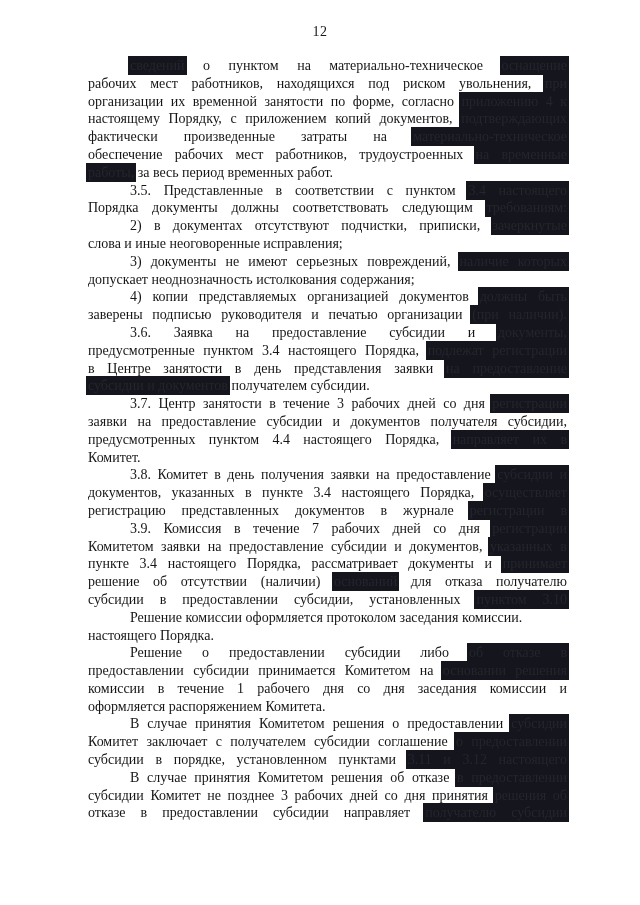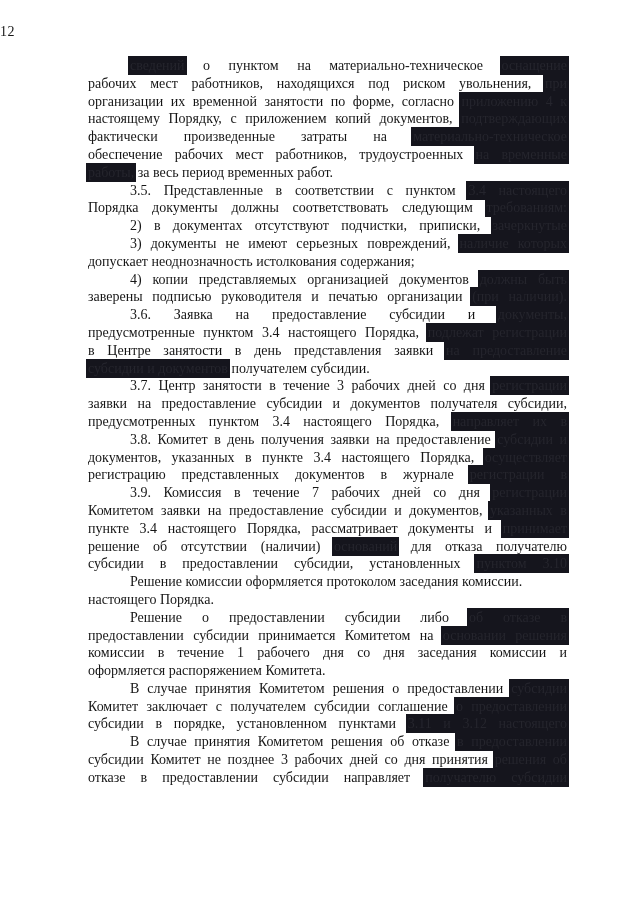--- a/index.html
+++ b/index.html
@@ -13,20 +13,21 @@
   .page {
     position: relative;
     width: 640px; height: 905px;
     background: #ffffff;
     font-family: "Liberation Serif", "DejaVu Serif", serif;
     color: #161616;
   }
   .page-number {
     position: absolute;
     top: 24px; left: 0; width: 100%;
+    text-align: center;
     font-size: 14px;
     letter-spacing: 0.5px;
   }
   .body-text {
     position: absolute;
     left: 88px; top: 57px;
     width: 479px;
     font-size: 14px;
     line-height: 17.8px;
   }
@@ -51,31 +52,33 @@
       <div class="line ind"><span class="hl">сведений</span><span> о пунктом на материально-техническое </span><span class="hl">оснащение</span></div>
       <div class="line"><span>рабочих мест работников, находящихся под риском увольнения, </span><span class="hl">при</span></div>
       <div class="line"><span>организации их временной занятости по форме, согласно </span><span class="hl">приложению 4 к</span></div>
       <div class="line"><span>настоящему Порядку, с приложением копий документов, </span><span class="hl">подтверждающих</span></div>
       <div class="line"><span>фактически произведенные затраты на </span><span class="hl">материально-техническое</span></div>
       <div class="line"><span>обеспечение рабочих мест работников, трудоустроенных </span><span class="hl">на временные</span></div>
       <div class="line endline"><span class="hl">работы,</span><span> за весь период временных работ.</span></div>
       <div class="line ind"><span>3.5. Представленные в соответствии с пунктом </span><span class="hl">3.4 настоящего</span></div>
       <div class="line"><span>Порядка документы должны соответствовать следующим </span><span class="hl">требованиям:</span></div>
       <div class="line ind"><span>2) в документах отсутствуют подчистки, приписки, </span><span class="hl">зачеркнутые</span></div>
+      <div class="line endline"><span>слова и иные неоговоренные исправления;</span></div>
       <div class="line ind"><span>3) документы не имеют серьезных повреждений, </span><span class="hl">наличие которых</span></div>
       <div class="line endline"><span>допускает неоднозначность истолкования содержания;</span></div>
       <div class="line ind"><span>4) копии представляемых организацией документов </span><span class="hl">должны быть</span></div>
       <div class="line"><span>заверены подписью руководителя и печатью организации </span><span class="hl">(при наличии).</span></div>
       <div class="line ind"><span>3.6. Заявка на предоставление субсидии и </span><span class="hl">документы,</span></div>
       <div class="line"><span>предусмотренные пунктом 3.4 настоящего Порядка, </span><span class="hl">подлежат регистрации</span></div>
       <div class="line"><span>в Центре занятости в день представления заявки </span><span class="hl">на предоставление</span></div>
       <div class="line endline"><span class="hl">субсидии и документов</span><span> получателем субсидии.</span></div>
       <div class="line ind"><span>3.7. Центр занятости в течение 3 рабочих дней со дня </span><span class="hl">регистрации</span></div>
       <div class="line"><span>заявки на предоставление субсидии и документов получателя субсидии,</span></div>
-      <div class="line"><span>предусмотренных пунктом 3.4 настоящего Порядка, </span><span class="hl">направляет их в</span></div>
+      <div class="line"><span>предусмотренных пунктом 4.4 настоящего Порядка, </span><span class="hl">направляет их в</span></div>
+      <div class="line endline"><span>Комитет.</span></div>
       <div class="line ind"><span>3.8. Комитет в день получения заявки на предоставление </span><span class="hl">субсидии и</span></div>
       <div class="line"><span>документов, указанных в пункте 3.4 настоящего Порядка, </span><span class="hl">осуществляет</span></div>
       <div class="line"><span>регистрацию представленных документов в журнале </span><span class="hl">регистрации в</span></div>
       <div class="line ind"><span>3.9. Комиссия в течение 7 рабочих дней со дня </span><span class="hl">регистрации</span></div>
       <div class="line"><span>Комитетом заявки на предоставление субсидии и документов, </span><span class="hl">указанных в</span></div>
       <div class="line"><span>пункте 3.4 настоящего Порядка, рассматривает документы и </span><span class="hl">принимает</span></div>
       <div class="line"><span>решение об отсутствии (наличии) </span><span class="hl">оснований</span><span> для отказа получателю</span></div>
       <div class="line"><span>субсидии в предоставлении субсидии, установленных </span><span class="hl">пунктом 3.10</span></div>
       <div class="line ind endline"><span>Решение комиссии оформляется протоколом заседания комиссии.</span></div>
       <div class="line endline"><span>настоящего Порядка.</span></div>

